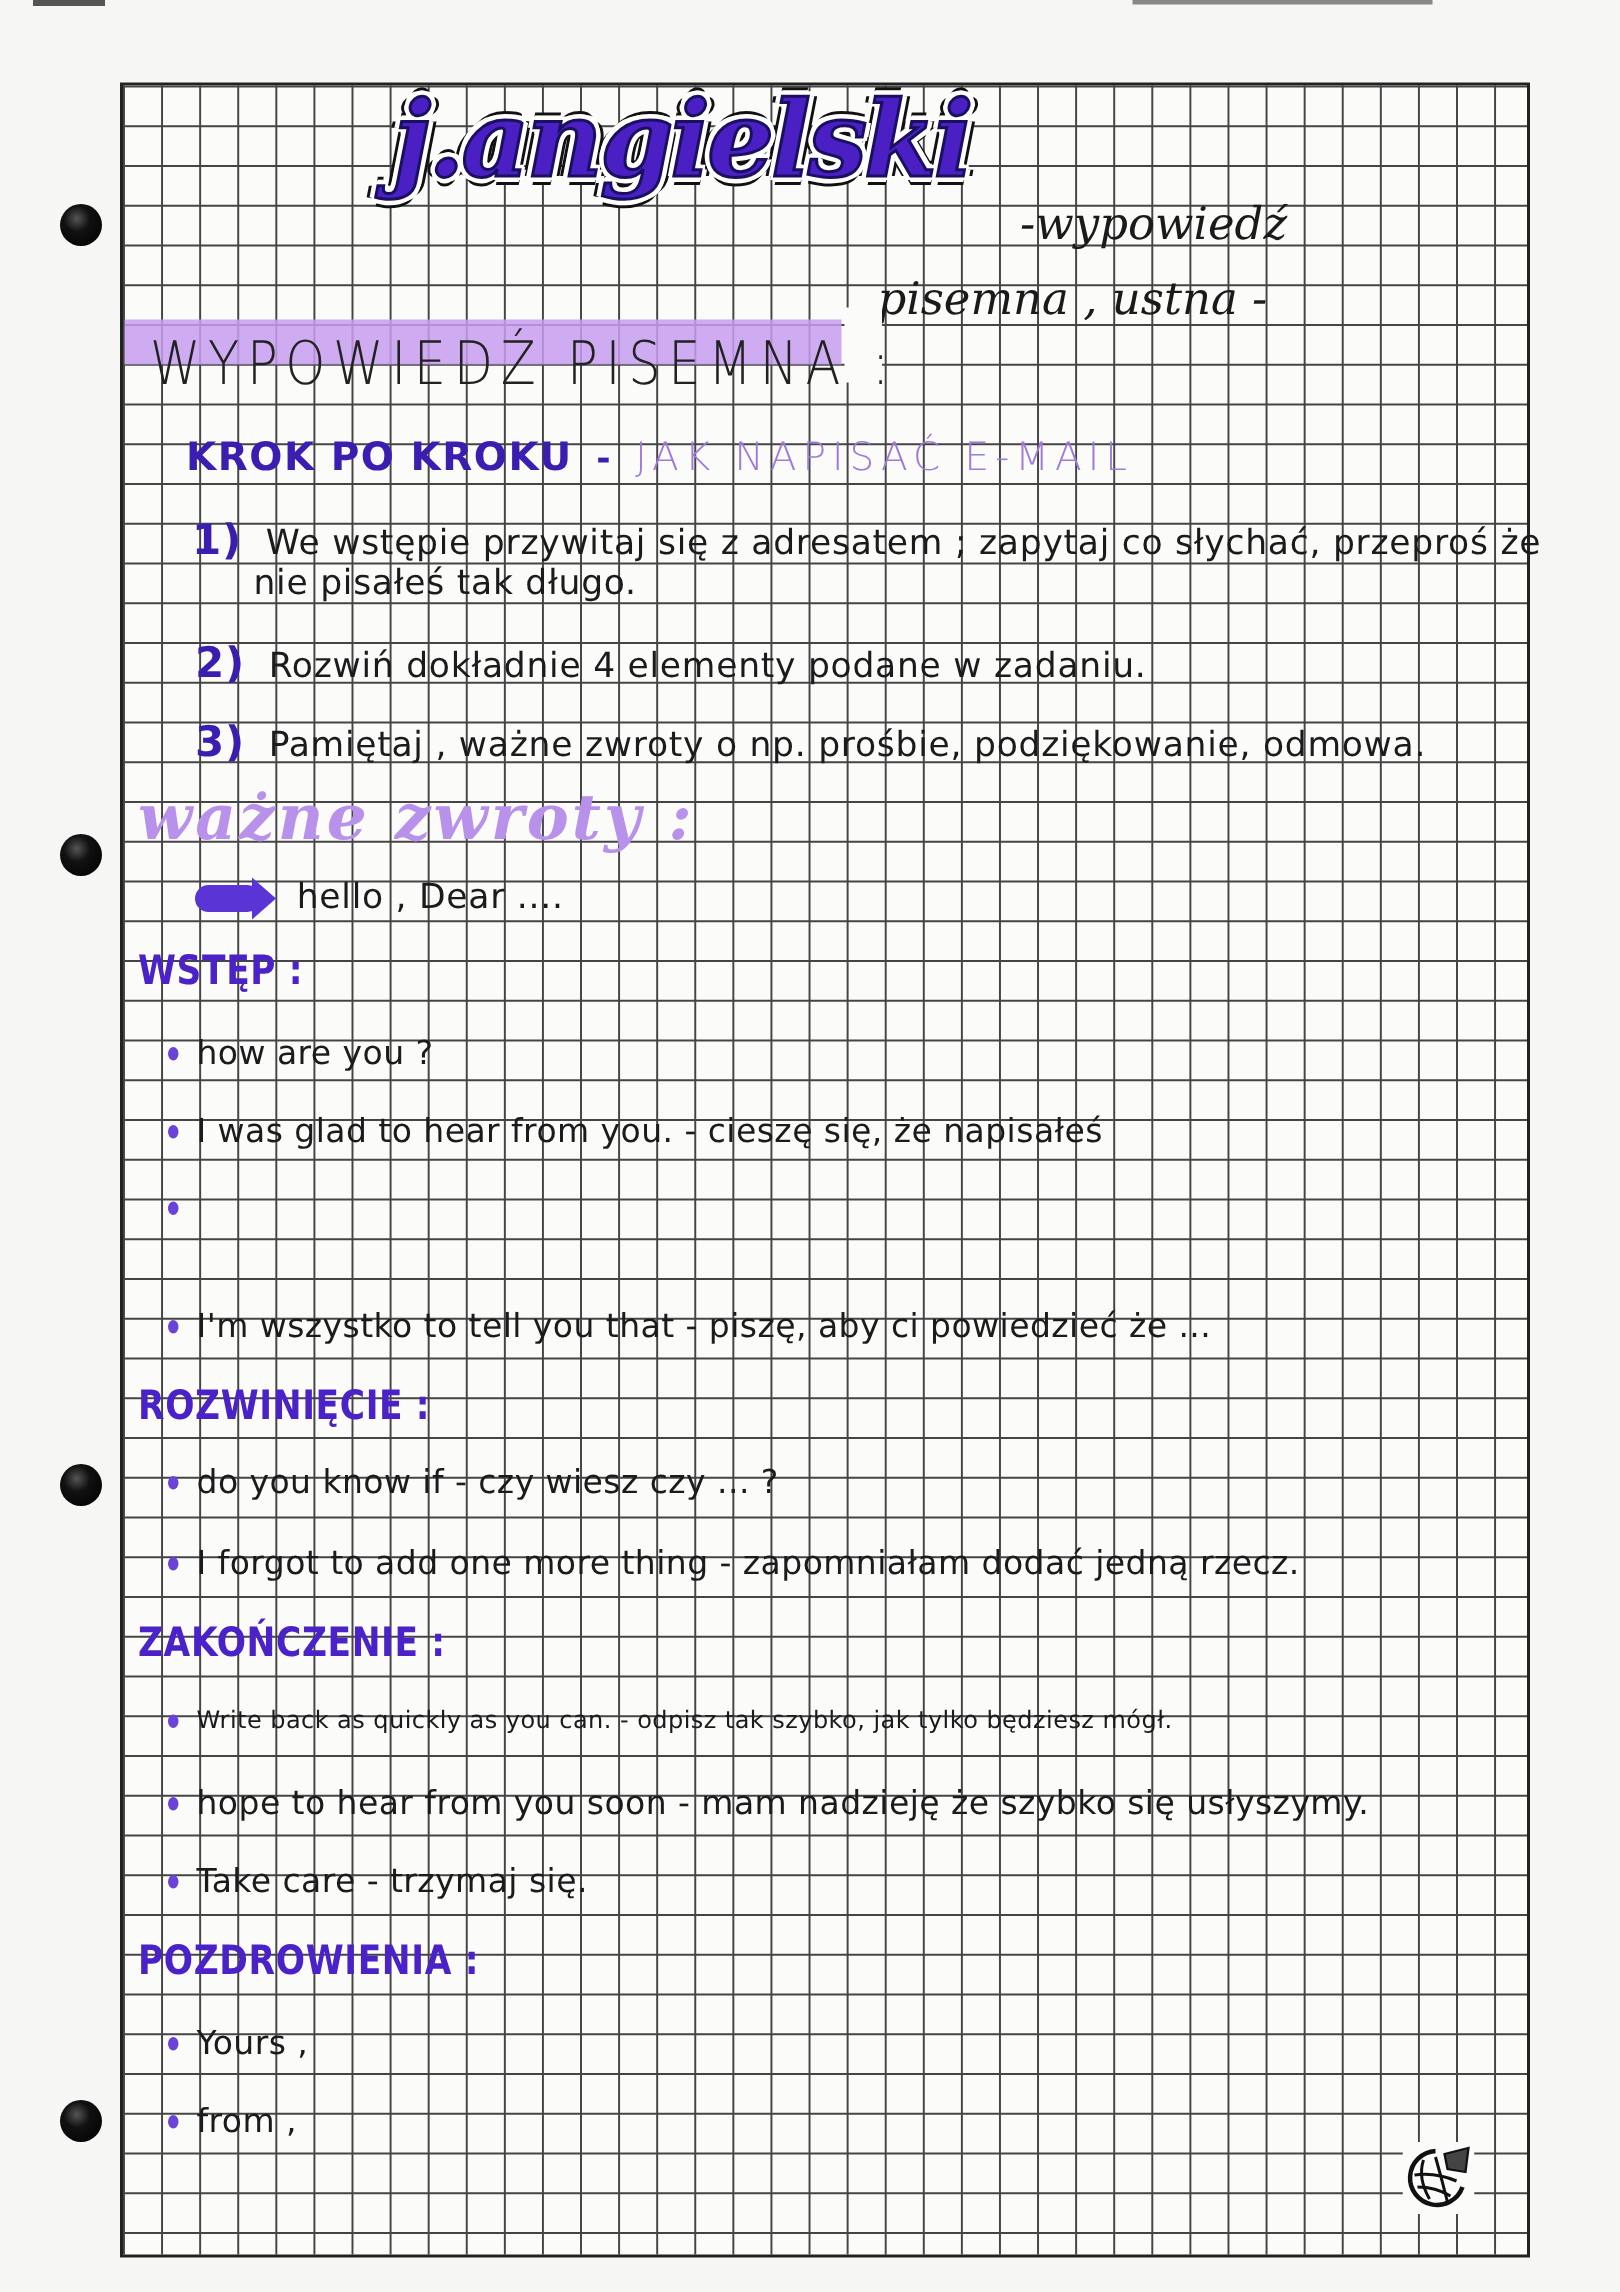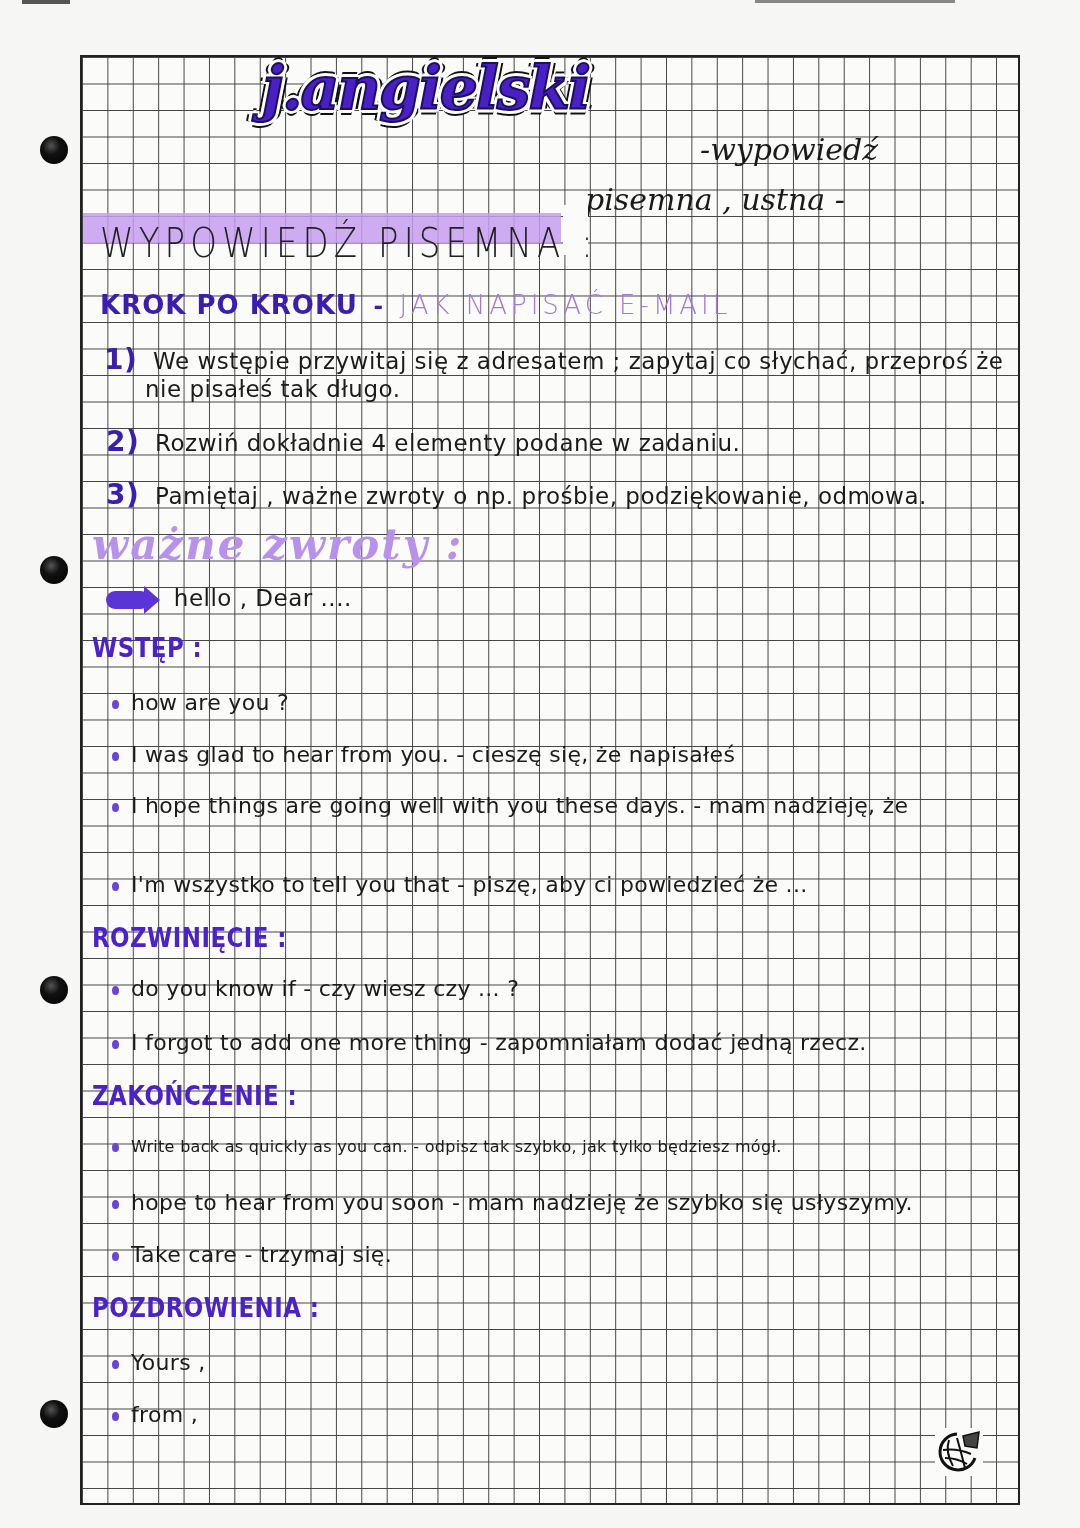--- a/index.html
+++ b/index.html
@@ -23,46 +23,46 @@
     background-color: #fbfbfa;
     background-image:
       linear-gradient(to right, #444 1px, transparent 1px),
       linear-gradient(to bottom, #444 1px, transparent 1px);
     background-size: 25.4px 26.5px;
   }
 
   .title {
     position: absolute; left: 262px; top: 58px;
     font-family: "DejaVu Serif", serif; font-style: italic; font-weight: bold;
-    font-size: 60px; letter-spacing: -2px; line-height: 1;
+    font-size: 70px; letter-spacing: -2px; line-height: 1;
     color: #4a1fc4;
     -webkit-text-stroke: 2px #1a1060;
     text-shadow: 0 0 0 #fff, 4px 0 #fff, -4px 0 #fff, 0 4px #fff, 0 -4px #fff,
                  3px 3px #fff, -3px -3px #fff, 3px -3px #fff, -3px 3px #fff,
                  6px 0 #111, -6px 0 #111, 0 6px #111, 0 -6px #111;
     background: transparent;
   }
   .subtitle {
     position: absolute; left: 585px; font-family: "DejaVu Serif", serif; font-style: italic;
     font-size: 30px; color: #1a1a1a; line-height: 1;
   }
-  .subtitle.l1 { top: 135px; left: 700px; }
+  .subtitle.l1 { top: 135px; left: 680px; }
   .subtitle.l2 { top: 165px; margin-top: 20px; }
 
   .highlight-strip { position: absolute; left: 83px; top: 213px; width: 478px; height: 30px;
     background: #c79ef0; opacity: 0.85; }
   .white-patch { position: absolute; left: 563px; top: 205px; width: 25px; height: 50px; background: #fbfbfa; }
   .section-heading {
     position: absolute; left: 100px; top: 220px;
     font-family: "DejaVu Sans", sans-serif; font-size: 40px; letter-spacing: 6px; font-weight: 300;
     color: #222; transform: scaleX(0.85); transform-origin: left;
   }
 
   .line { position: absolute; font-family: "DejaVu Sans", sans-serif; font-size: 23px;
-          color: #1b1b1b; white-space: nowrap; letter-spacing: 0.5px; }
+          color: #1b1b1b; white-space: nowrap; letter-spacing: 0.5px; margin-left: 24px; }
   .num { color: #3b1db0; font-weight: bold; font-size: 28px; margin-right: 8px; }
   .kpk { font-weight: bold; color: #3b1db0; letter-spacing: 1px; font-size: 26px; }
   .kpk-light { color: #a07ad8; font-weight: 300; font-size: 26px; letter-spacing: 4px; }
   .dash { color: #3b1db0; font-weight: bold; margin: 0 8px; }
   .purple-script {
     position: absolute; left: 92px; top: 520px;
     font-family: "DejaVu Serif", serif; font-style: italic; font-weight: bold;
     font-size: 42px; color: #b892ea; letter-spacing: 2px;
   }
   .arrow {
@@ -134,21 +134,21 @@
 </div>
 
 <div class="cat-heading" style="top:632px;">WSTĘP :</div>
 <div class="bullet" style="top:690px;">
   <span class="dot"></span><span>how are you ?</span>
 </div>
 <div class="bullet" style="top:742px;">
   <span class="dot"></span><span>I was glad to hear from you. - cieszę się, że napisałeś</span>
 </div>
 <div class="bullet" style="top:793px;">
-  <span class="dot"></span><span>I hope things are going well with you these days. - mam nadzieję, że</span>
+  <span class="dot"></span>
 </div>
 <div class="bullet" style="top:872px;">
   <span class="dot"></span><span>I'm wszystko to tell you that - piszę, aby ci powiedzieć że ...</span>
 </div>
 
 <div class="cat-heading" style="top:922px;">ROZWINIĘCIE :</div>
 <div class="bullet" style="top:976px;">
   <span class="dot"></span><span>do you know if - czy wiesz czy ... ?</span>
 </div>
 <div class="bullet" style="top:1030px;">

